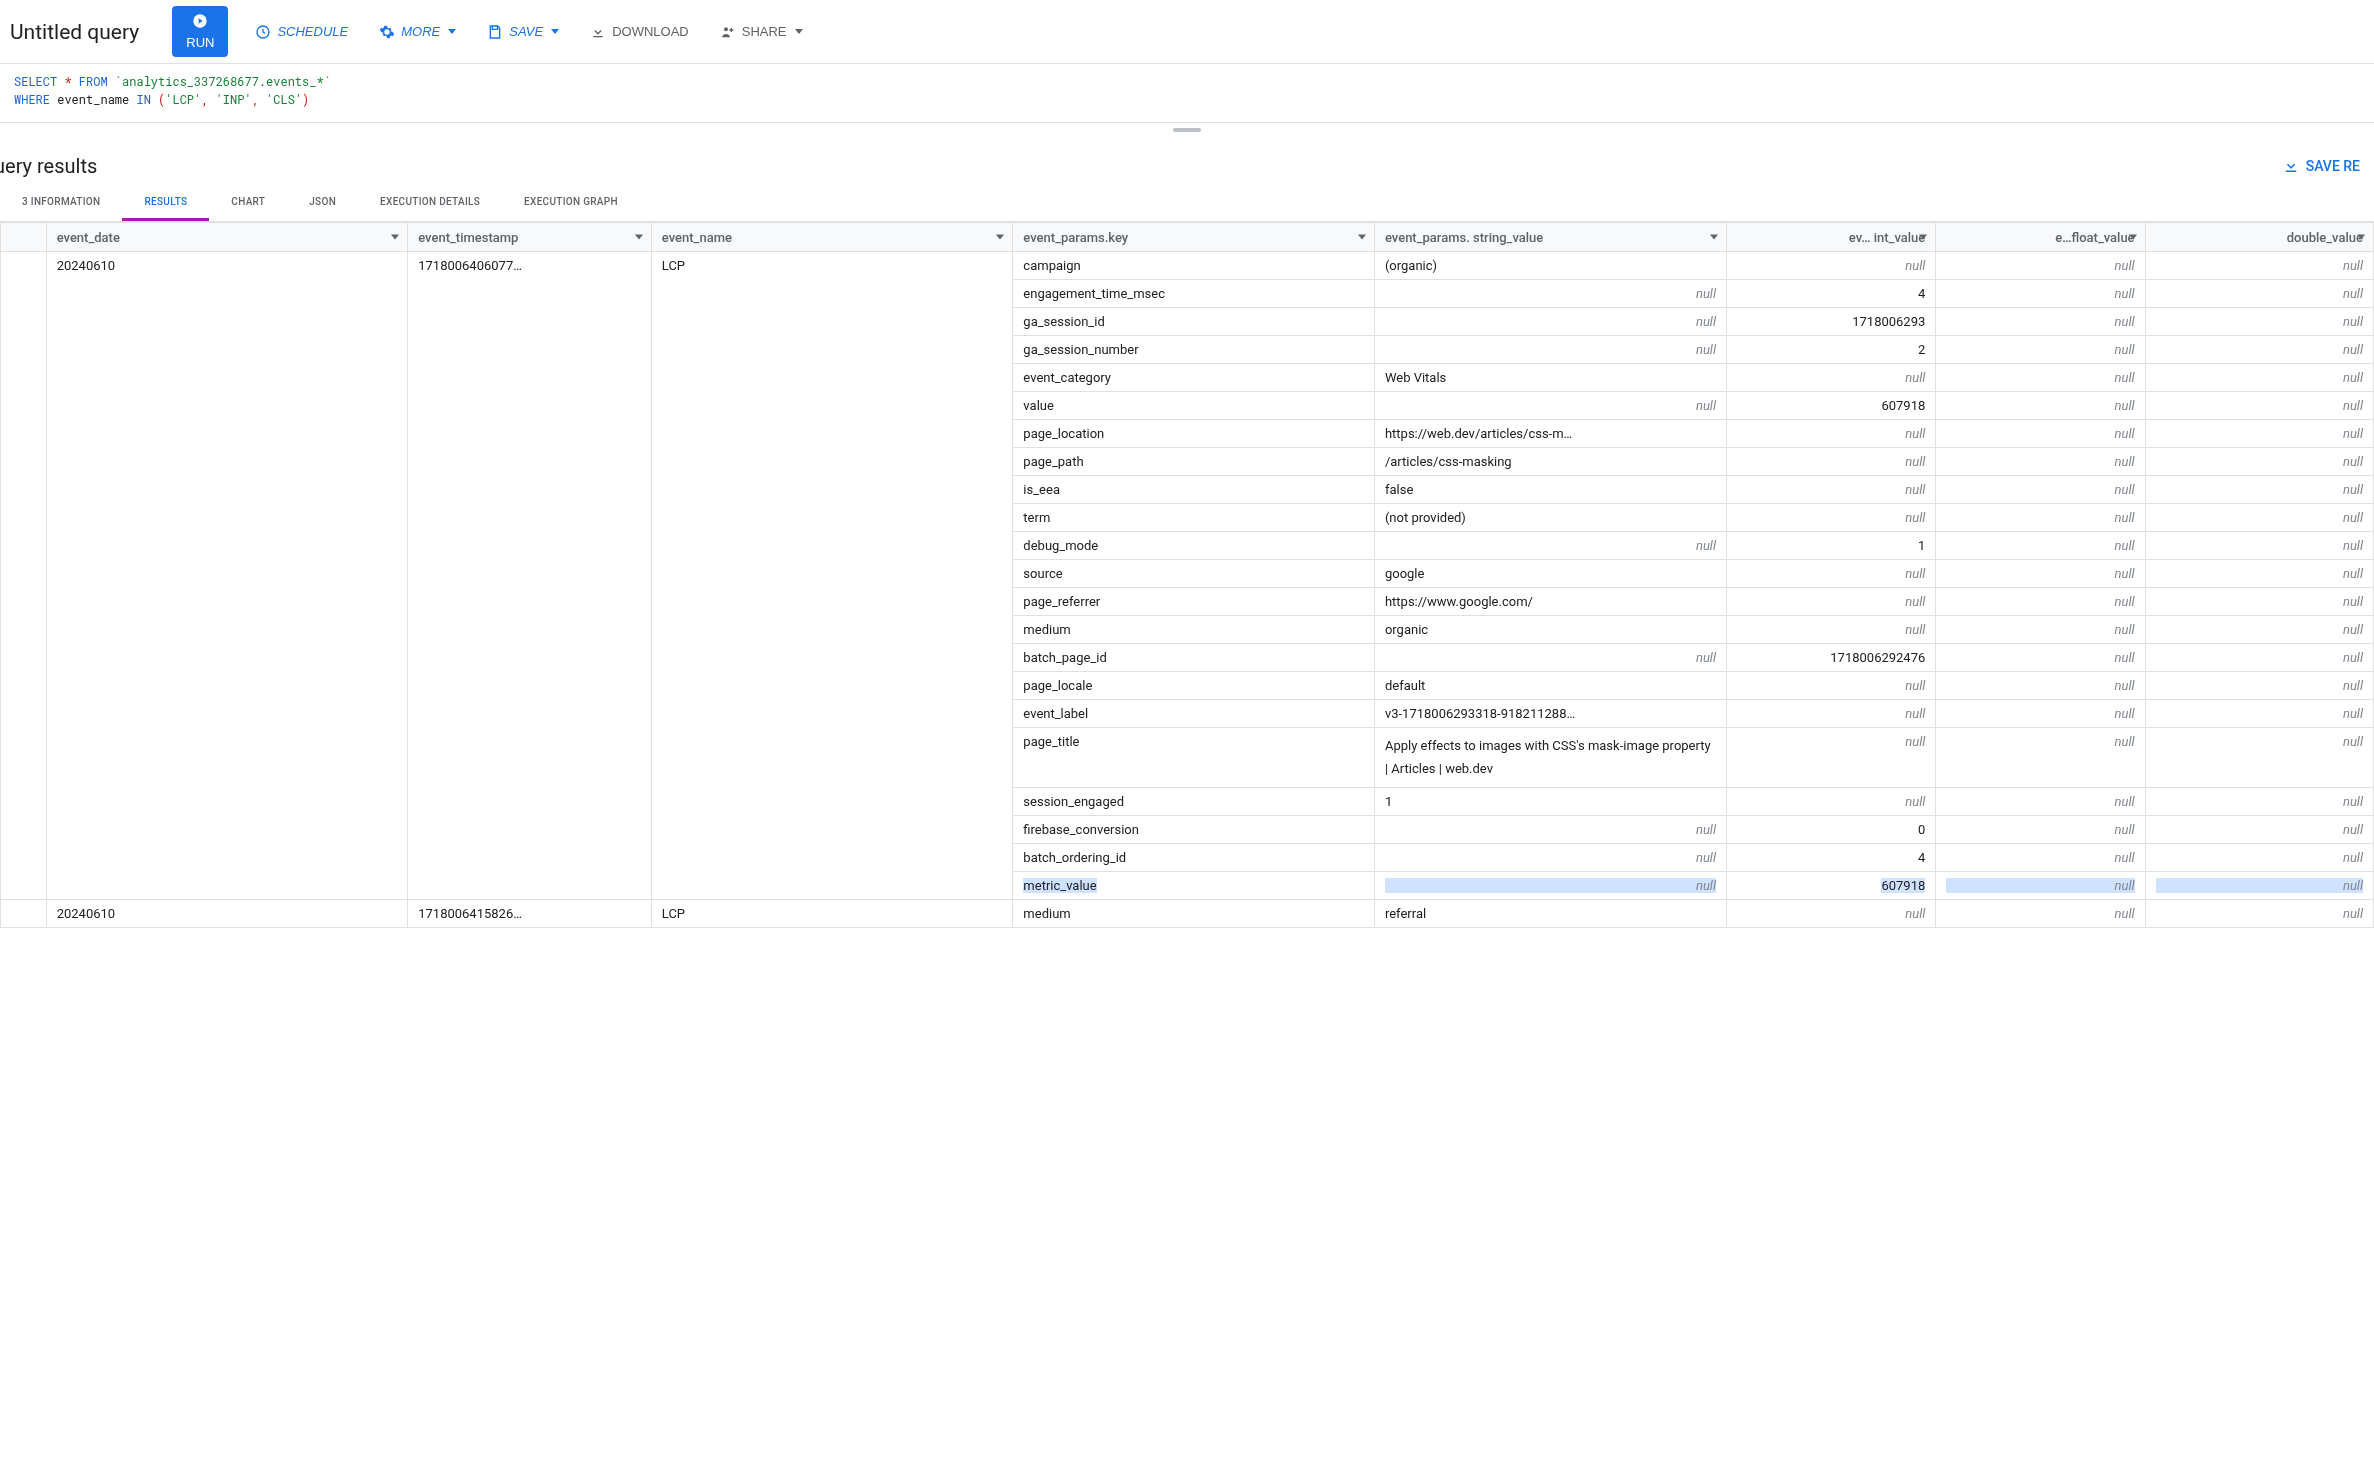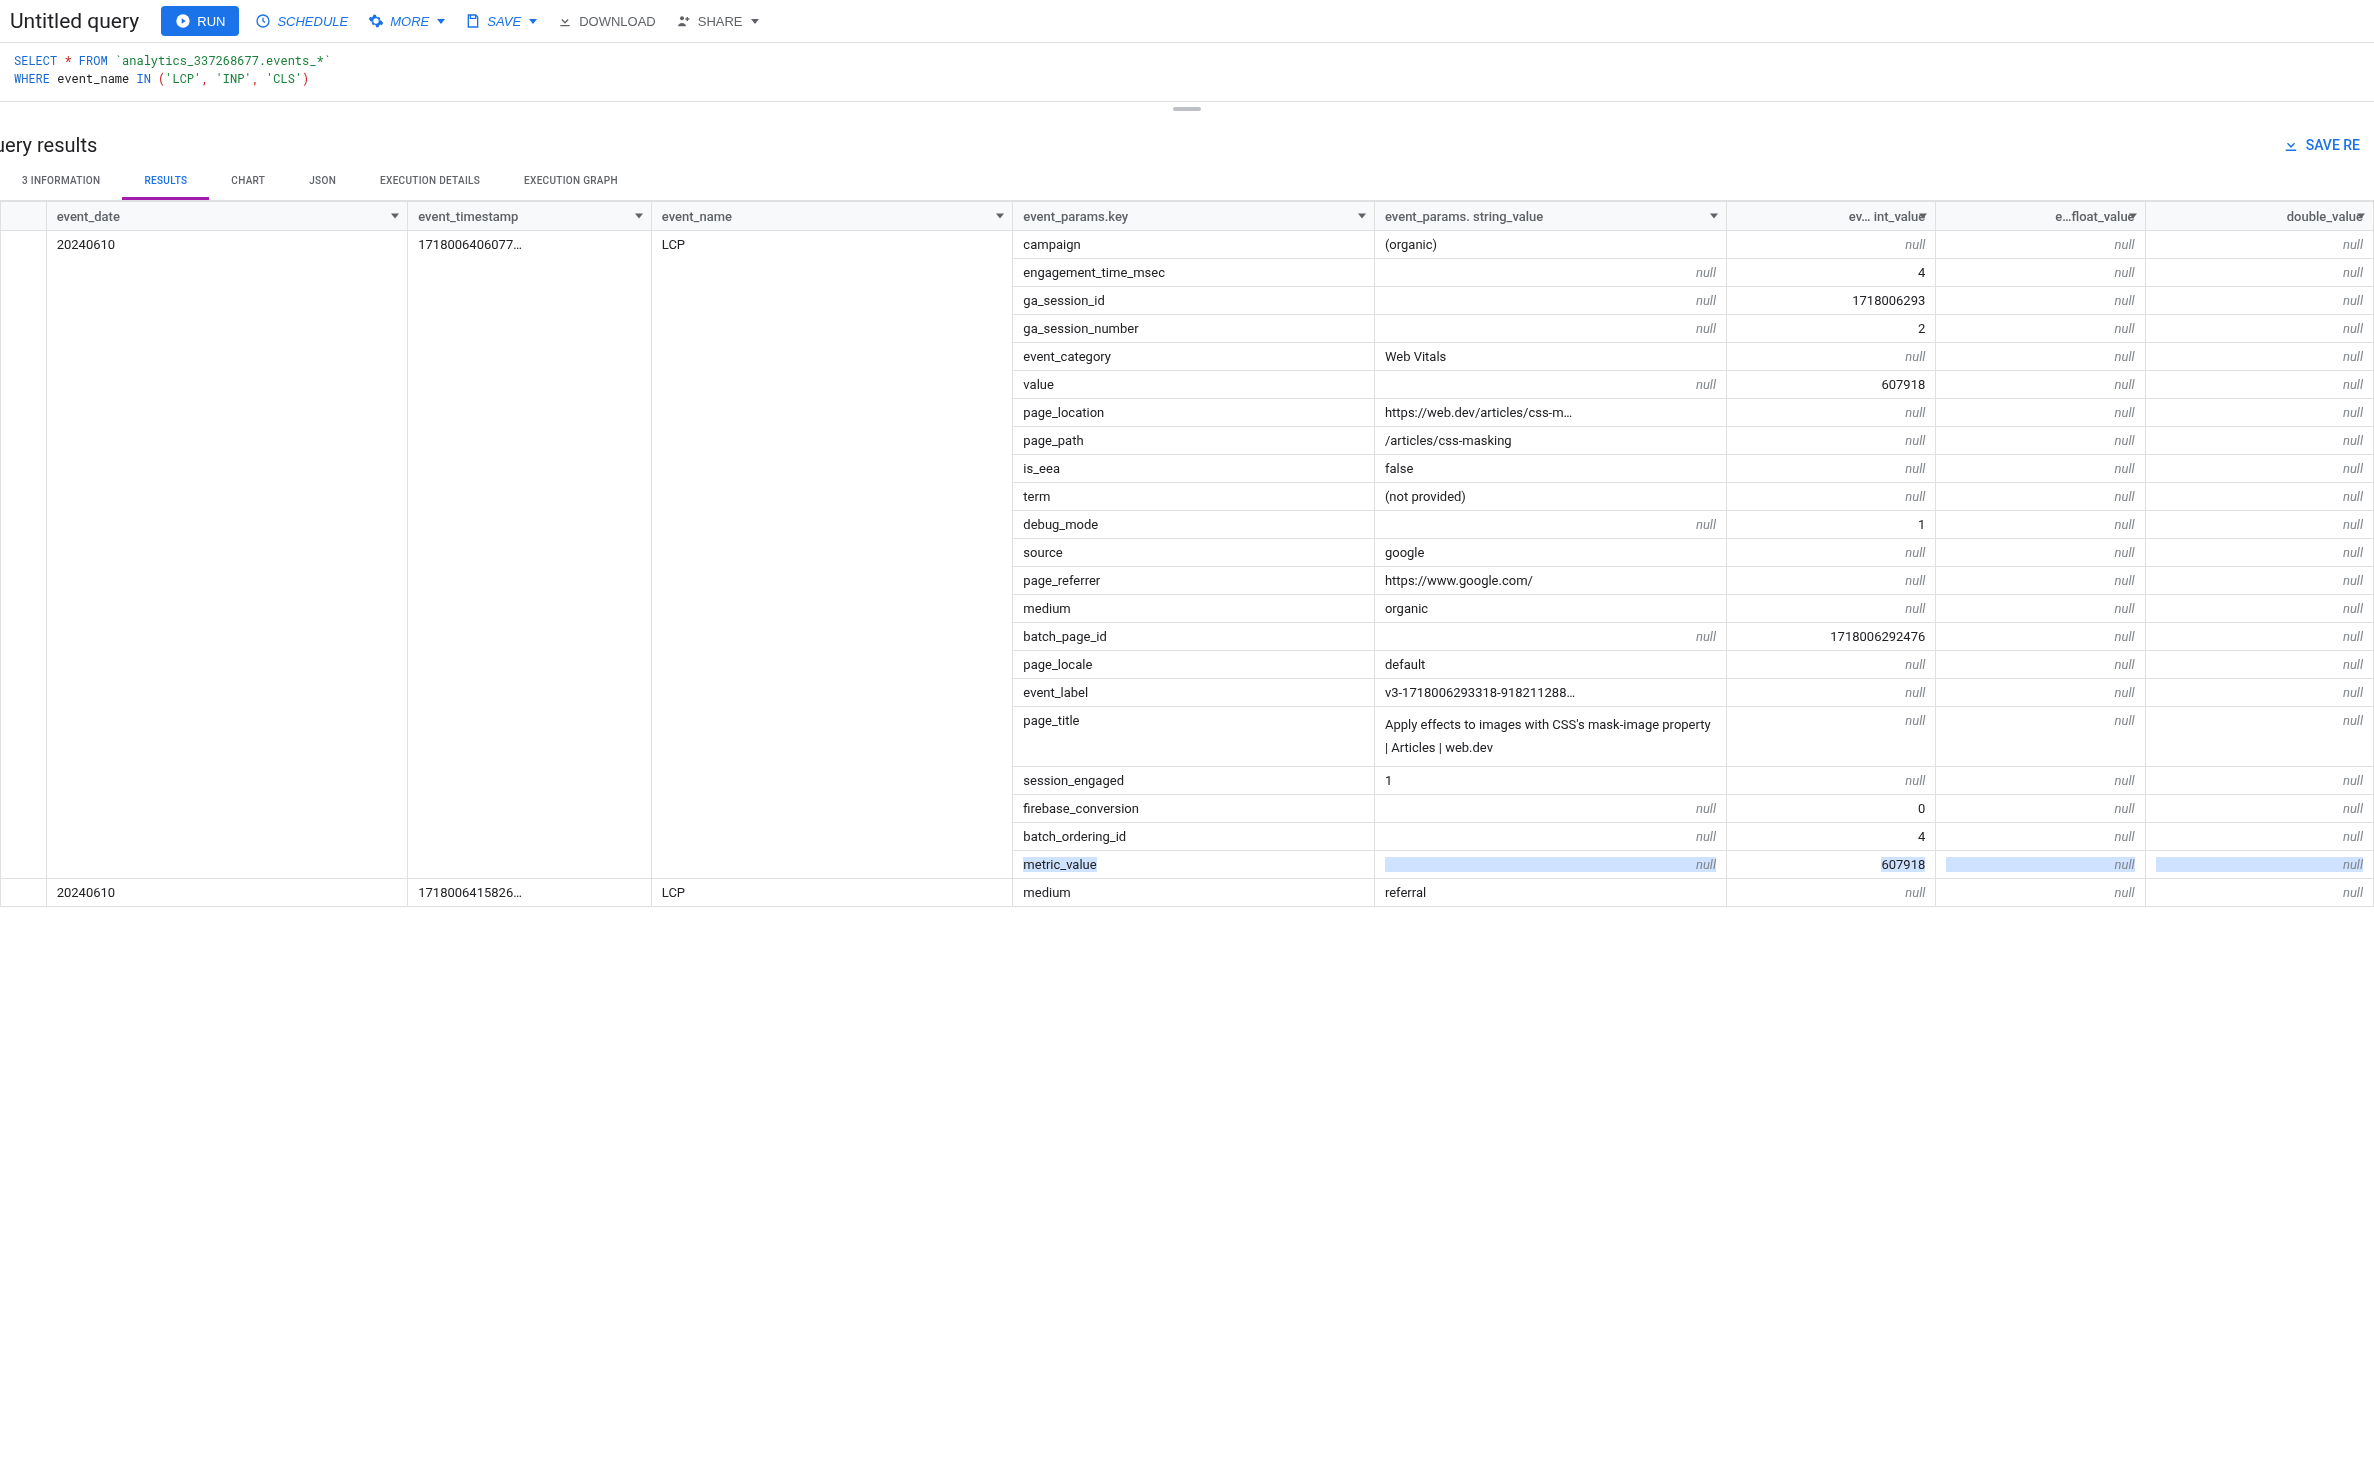--- a/index.html
+++ b/index.html
@@ -6,21 +6,21 @@
 body {
   font-family: Roboto, "Helvetica Neue", Arial, sans-serif;
   font-size: 13px;
   color: #202124;
   background: #fff;
 }
 .toolbar {
   display: flex;
   align-items: center;
   padding: 6px 10px;
-  gap: 12px;
+  gap: 23px;
   border-bottom: 1px solid #e0e0e0;
 }
 .query-title {
   font-size: 21px;
   font-weight: 400;
   color: #202124;
   margin-right: 10px;
 }
 .btn {
   display: inline-flex;
@@ -32,20 +32,21 @@
   background: none;
   cursor: pointer;
   padding: 6px 4px;
 }
 .btn-run {
   background: #1a73e8;
   color: #fff;
   padding: 7px 14px;
   border-radius: 4px;
   font-weight: 500;
+  flex-direction: column;
 }
 .btn-blue { color: #1a73e8; font-style: italic; }
 .btn-gray { color: #5f6368; }
 .btn svg { width: 16px; height: 16px; flex-shrink: 0; }
 .dropdown-arrow {
   width: 0; height: 0;
   border-left: 4px solid transparent;
   border-right: 4px solid transparent;
   border-top: 5px solid currentColor;
   margin-left: 2px;

